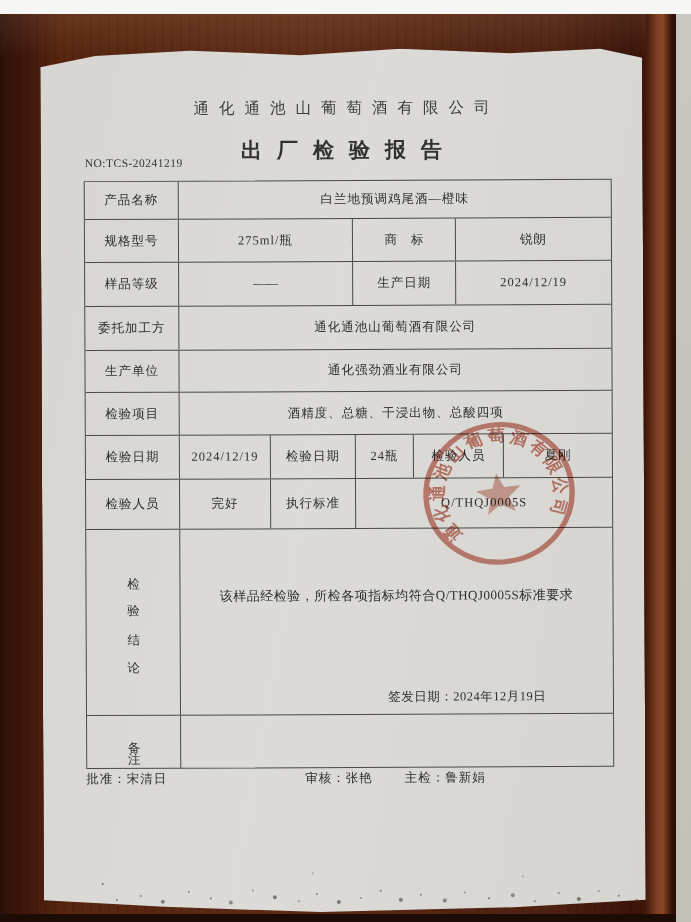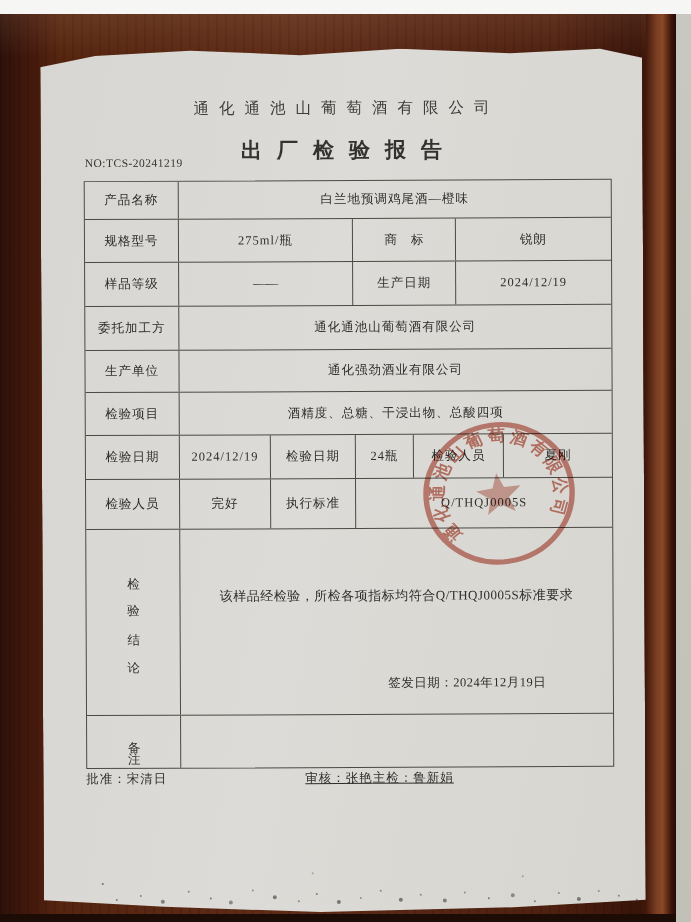--- a/index.html
+++ b/index.html
@@ -55,26 +55,26 @@
   .td:last-child{border-right:none;flex:1;}
   .w-label{width:94px;}
   .h38{height:38px;} .h43{height:43px;} .h44{height:44px;} .h42{height:42px;} .h50{height:50px;} .h186{height:186px;} .h52{height:52px;}
   .spread span{letter-spacing:14px;margin-right:-14px;}
   .v-label{writing-mode:vertical-rl;text-orientation:upright;}
   .vs-big{letter-spacing:28px;}
   .vs-small{letter-spacing:11px;}
   .grade-line{letter-spacing:0;}
   .conclusion-cell{position:relative;display:block;}
   .conclusion-text{position:absolute;top:58px;left:0;width:100%;text-align:center;font-size:13px;letter-spacing:0.5px;}
-  .sign-date{position:absolute;top:146px;left:48%;font-size:12.5px;letter-spacing:0.5px;}
+  .sign-date{position:absolute;top:160px;left:48%;font-size:12.5px;letter-spacing:0.5px;}
 
   
   .footer-line{position:absolute;top:724px;left:43px;width:528px;font-size:12.5px;display:flex;letter-spacing:1px;color:#2e2d2a;}
   .footer-approved{margin-right:8px;}
-  .footer-mid{position:absolute;left:219px;display:flex;gap:0;text-decoration:underline;}
+  .footer-mid{position:absolute;left:219px;display:flex;gap:32px;}
 
   
   .stamp{
     position:absolute;left:376px;top:372px;width:162px;height:152px;
     mix-blend-mode:multiply;opacity:0.88;transform:rotate(-8deg);
     pointer-events:none;
   }
   .stamp svg{width:100%;height:100%;}
 
   

